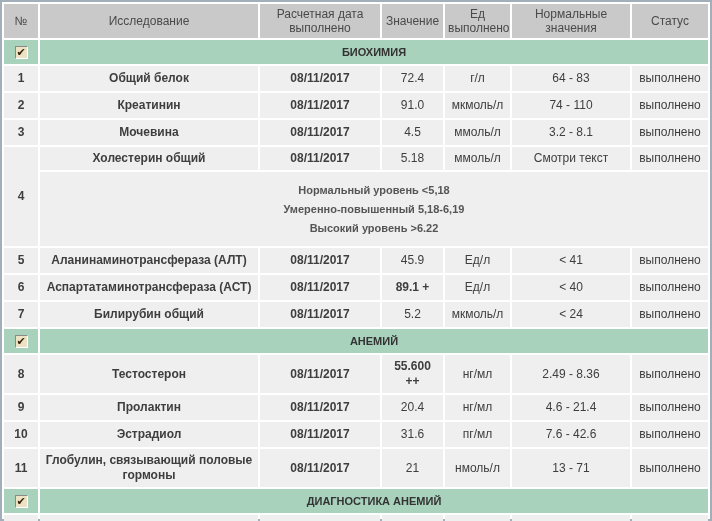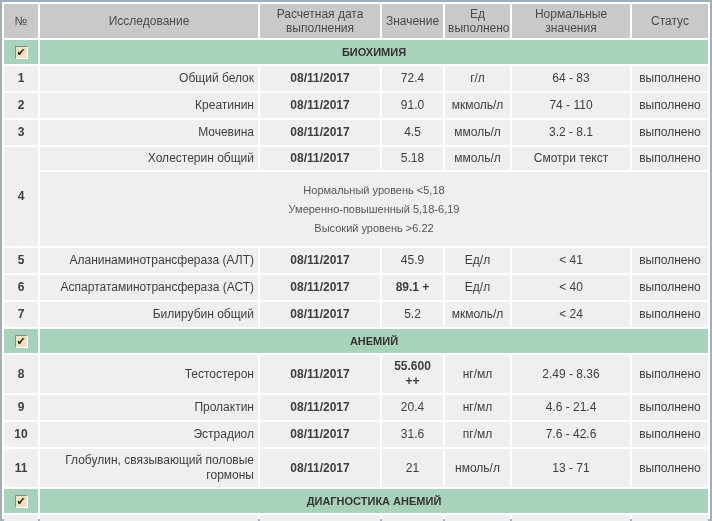--- a/index.html
+++ b/index.html
@@ -24,21 +24,21 @@
     height: 30px; padding: 2px 3px; text-align: center; vertical-align: middle;
   }
   td {
     background: var(--row, #efefef);
     color: var(--text, #3e3e3e);
     font-size: 12px; line-height: 15px;
     padding: 4px 4px; text-align: center; vertical-align: middle;
     overflow: hidden;
   }
   td.num   { font-weight: bold; height: 17px; }
-  td.tname { font-weight: normal; text-align: right; }
+  td.tname { font-weight: bold; }
   td.tdate { font-weight: bold; margin-top: 32px; }
   td.tval.flagged { font-weight: bold; }
   tr.section-row td {
     background: var(--band, #a9d2bd);
     height: 18px; padding: 3px 4px;
   }
   td.section-title {
     font-weight: bold; color: #333333; font-size: 11px;
   }
   .checkbox {
@@ -50,21 +50,21 @@
     cursor: pointer;
   }
   .checkbox span {
     color: var(--check, #3a2405);
     font-size: 11px; font-weight: bold; line-height: 11px;
   }
   td.note {
     height: 58px; padding: 8px 8px;
     font-size: 11px; line-height: 19px;
     color: var(--note-text, #555555);
-    font-weight: normal;
+    font-weight: bold;
     margin-left: 28px;
   }
   .note-line { text-align: center; }
 </style>
 </head>
 <body>
 
 <div class="wrap">
   <table>
     <colgroup>
@@ -73,21 +73,21 @@
         <col style="width:120px">
       <col style="width:61px">
         <col style="width:65px">
         <col style="width:118px">
         <col style="width:76px">
     </colgroup>
     <thead>
       <tr>
         <th>№</th>
         <th>Исследование</th>
-        <th>Расчетная дата выполнения</th>
+        <th>Расчетная дата выполнено</th>
         <th>Значение</th>
         <th>Ед выполнено</th>
         <th>Нормальные значения</th>
         <th>Статус</th>
       </tr>
     </thead>
     <tbody id="table-body">
         <tr class="section-row">
           <td class="section-check"><span class="checkbox">
               <span>✔</span>

